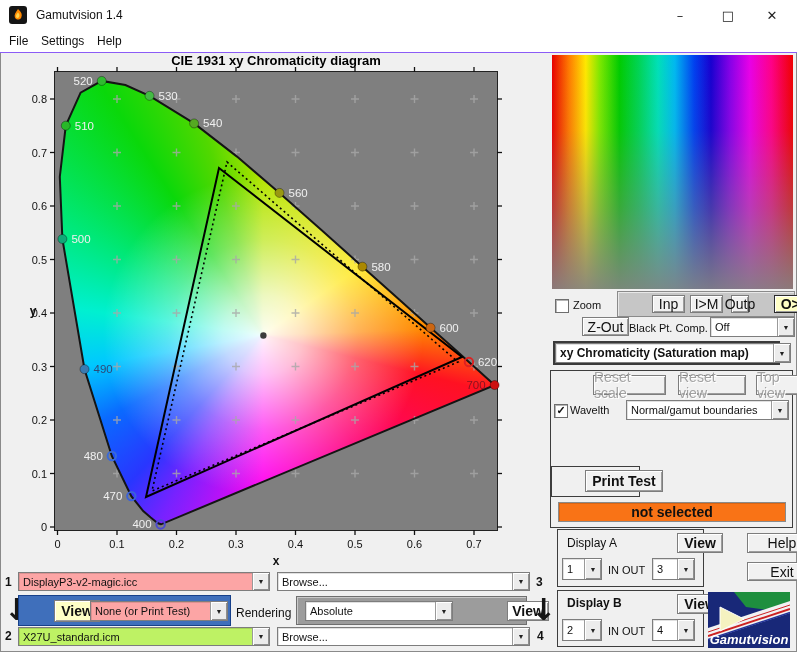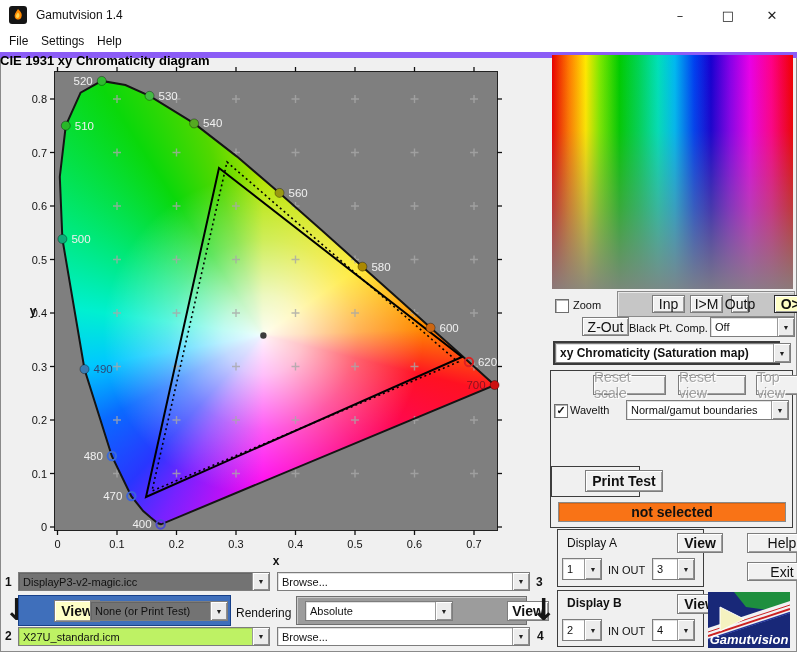--- a/index.html
+++ b/index.html
@@ -5,42 +5,42 @@
   html,body{margin:0;padding:0;}
   body{width:797px;height:652px;position:relative;overflow:hidden;
        font-family:"Liberation Sans",sans-serif;background:#f0f0f0;
        box-shadow:inset 0 0 0 1px #8a8a8a;}
   .abs{position:absolute;}
   
   .titlebar{left:0;top:0;width:797px;height:30px;background:#ffffff;border-bottom:1px solid #e8e8e8;}
   .titlebar .ttl{position:absolute;left:36px;top:8px;font-size:12px;color:#111;}
   .winbtn{position:absolute;top:0;width:44px;height:30px;display:flex;align-items:center;justify-content:center;font-size:13px;color:#222;font-family:"DejaVu Sans",sans-serif;}
   
-  .menubar{left:0;top:30px;width:797px;height:22px;background:#ffffff;border-bottom:6px solid #8b5cf6;}
+  .menubar{left:0;top:30px;width:797px;height:22px;background:#ffffff;border-bottom:1px solid #8b5cf6;}
   .menuitem{position:absolute;top:3px;font-size:12px;color:#111;padding:1px 4px;}
   
-  .figtitle{left:0;top:53px;width:552px;text-align:left;font-size:13px;font-weight:bold;color:#000;}
+  .figtitle{left:0;top:53px;width:552px;text-align:center;font-size:13px;font-weight:bold;color:#000;}
   .plot{left:55px;top:72px;width:442px;height:458px;background:#7f7f7f;outline:1.5px solid #222;}
   #horseshoe{position:absolute;left:0;top:0;width:442px;height:458px;}
   #chart-svg{left:0;top:52px;width:545px;height:520px;pointer-events:none;}
   .info{position:absolute;right:7px;top:8px;text-align:right;font-size:11px;font-weight:bold;color:#fff;
         line-height:15px;text-shadow:1px 1px 1px rgba(0,0,0,.55);white-space:pre;}
   
   .btn{position:absolute;background:#f1f1f1;border:1px solid #7d7d7d;
        box-shadow:inset 1px 1px 0 #ffffff, inset -1px -1px 0 #9d9d9d;
        display:flex;align-items:center;justify-content:center;font-size:14px;color:#111;box-sizing:border-box;margin-left:28px;}
   .btn.bold{font-weight:bold;}
   .btn.disabled{color:#a2a2a2;text-shadow:1px 1px 0 #fff;}
   .btn.yellow{background:#ffffc6;}
   .dd{position:absolute;background:#fff;border:1px solid #7d7d7d;display:flex;align-items:stretch;
       box-shadow:inset 1px 1px 0 rgba(0,0,0,.12);box-sizing:border-box;}
   .dd .txt{flex:1;font-size:11px;padding:2px 4px;white-space:nowrap;overflow:hidden;align-self:center;color:#111;}
   .dd .arw{width:16px;background:#ececec;border-left:1px solid #9a9a9a;display:flex;align-items:center;justify-content:center;
            font-size:7px;color:#222;box-shadow:inset 1px 1px 0 #fff, inset -1px -1px 0 #8f8f8f;}
-  .dd.yellow{background:#737373;} .dd.green{background:#bef264;}
+  .dd.yellow{background:#fca5a5;} .dd.green{background:#bef264;}
   .dd.boldtxt .txt{font-weight:bold;font-size:12px;}
   .cb{position:absolute;width:12px;height:12px;background:#fff;border:1px solid #6e6e6e;
       box-shadow:inset 1px 1px 0 #b5b5b5;font-size:11px;line-height:11px;text-align:center;font-weight:bold;color:#111;}
   .lbl{position:absolute;font-size:11px;color:#111;white-space:nowrap;}
   .groupbox{position:absolute;border:1px solid #3d3d3d;box-sizing:border-box;}
   .panel-gray{position:absolute;background:#c6c6c6;border:1px solid #8a8a8a;box-shadow:inset 1px 1px 0 #e8e8e8;box-sizing:border-box;}
   .status-field{position:absolute;background:#f97316;border:1px solid #8a8a8a;box-shadow:inset 1px 1px 0 rgba(0,0,0,.12);
                 font-size:14px;display:flex;align-items:center;justify-content:center;color:#111;box-sizing:border-box;font-weight:bold;}
   .idx{position:absolute;font-size:12px;font-weight:bold;color:#111;}
   .bigarrow{position:absolute;font-size:30px;font-weight:900;color:#161616;line-height:30px;font-family:"DejaVu Sans",sans-serif;}

